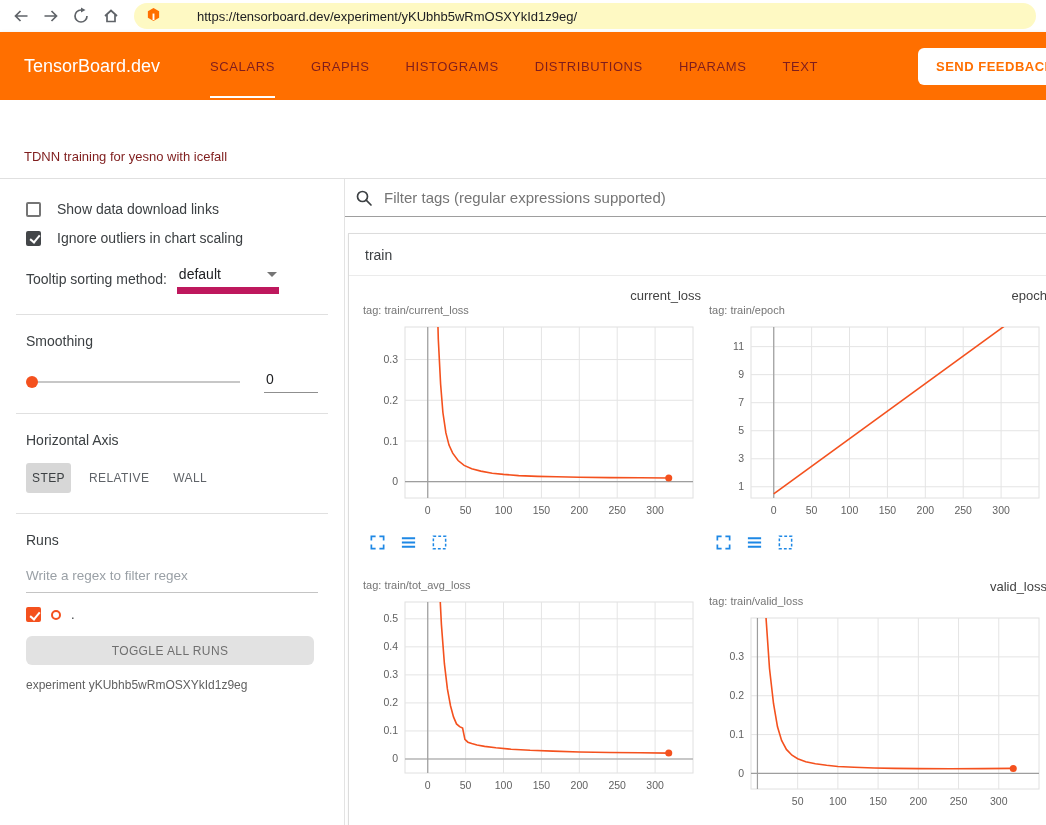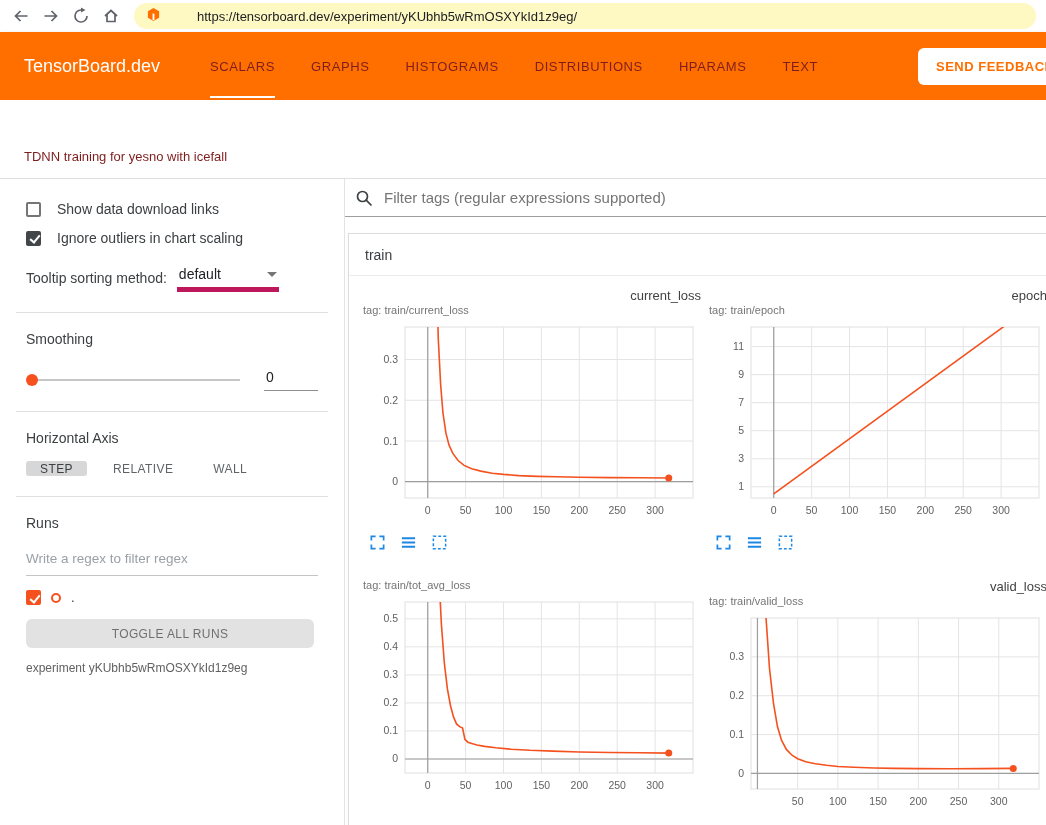--- a/index.html
+++ b/index.html
@@ -30,31 +30,31 @@
   #sidebar { width:345px; min-width:345px; border-right:1px solid #e3e3e3; padding-top:22px; background:#fff; }
   #main { flex:1; position:relative; overflow:hidden; background:#fff; }
 
   
   .cbx-row { display:flex; align-items:center; gap:16px; margin:0 26px 13px; font-size:14px; color:#3c4043; cursor:pointer; }
   .cbx { width:15px; height:15px; border:2px solid #757575; border-radius:2px; flex:none; position:relative; }
   .cbx.checked { border-color:#434649; background:#434649; }
   .cbx.checked::after { content:''; position:absolute; left:3.5px; top:0.5px; width:4px; height:8px; border:solid #fff; border-width:0 2px 2px 0; transform:rotate(40deg); }
   .cbx.orange { border-color:#f4511e; background:#f4511e; }
   .tooltip-row { display:flex; align-items:center; margin:18px 26px 0; font-size:14px; color:#3c4043; }
-  .select { margin-left:10px; width:102px; border-bottom:5px solid #be185d; display:flex; align-items:center; justify-content:space-between; padding:2px 2px 5px; color:#202124; font-size:14px; cursor:pointer; }
+  .select { margin-left:10px; width:102px; border-bottom:7px solid #be185d; display:flex; align-items:center; justify-content:space-between; padding:2px 2px 5px; color:#202124; font-size:14px; cursor:pointer; }
   .caret { width:0; height:0; border-left:5px solid transparent; border-right:5px solid transparent; border-top:5px solid #757575; }
   .divider { height:1px; background:#e0e0e0; margin:20px 16px 0; }
   .section-label { margin:18px 26px 0; font-size:14px; color:#3c4043; }
   .slider-row { display:flex; align-items:center; margin:22px 26px 0; }
   .slider { position:relative; flex:1; height:14px; cursor:pointer; }
   .slider-track { position:absolute; left:2px; right:6px; top:6px; height:2px; background:#c7c7c7; }
   .slider-thumb { position:absolute; left:0; top:1px; width:12px; height:12px; border-radius:50%; background:#f4511e; }
   .slider-value { width:54px; margin-left:18px; border-bottom:1px solid #8f8f8f; font-size:14px; color:#202124; padding:0 0 5px 2px; }
   .axis-btns { display:flex; gap:12px; margin:15px 26px 0; }
-  .axis-btn { height:15px; padding:0 14px; display:flex; align-items:center; font-size:12px; letter-spacing:.4px; color:#5f6368; font-weight:500; border-radius:3px; cursor:pointer; background:transparent; border:none; font-family:inherit; }
+  .axis-btn { height:30px; padding:0 6px; display:flex; align-items:center; font-size:12px; letter-spacing:.4px; color:#5f6368; font-weight:500; border-radius:3px; cursor:pointer; background:transparent; border:none; font-family:inherit; }
   .axis-btn.selected { background:#d7d7d7; color:#3c4043; }
   .runs-filter { margin:20px 26px 0; border-bottom:1px solid #c4c4c4; padding-bottom:9px; font-size:13.5px; color:#9aa0a6; cursor:text; }
   .run-row { display:flex; align-items:center; gap:10px; margin:14px 26px 0; cursor:pointer; }
   .run-circle { width:10px; height:10px; border:2px solid #f4511e; border-radius:50%; flex:none; }
   .run-name { font-size:13px; color:#3c4043; }
   .toggle-all { display:block; margin:14px 26px 0; width:288px; height:29px; background:#e2e2e2; border:none; border-radius:6px; font-size:12px; letter-spacing:.4px; color:#6f6f6f; font-weight:500; font-family:Liberation Sans, sans-serif; cursor:pointer; }
   .exp-label { margin:13px 26px 0; font-size:12px; color:#616161; }
 
   
   #filter-row { display:flex; align-items:center; gap:11px; padding-left:10px; height:38px; border-bottom:1px solid #9e9e9e; }

